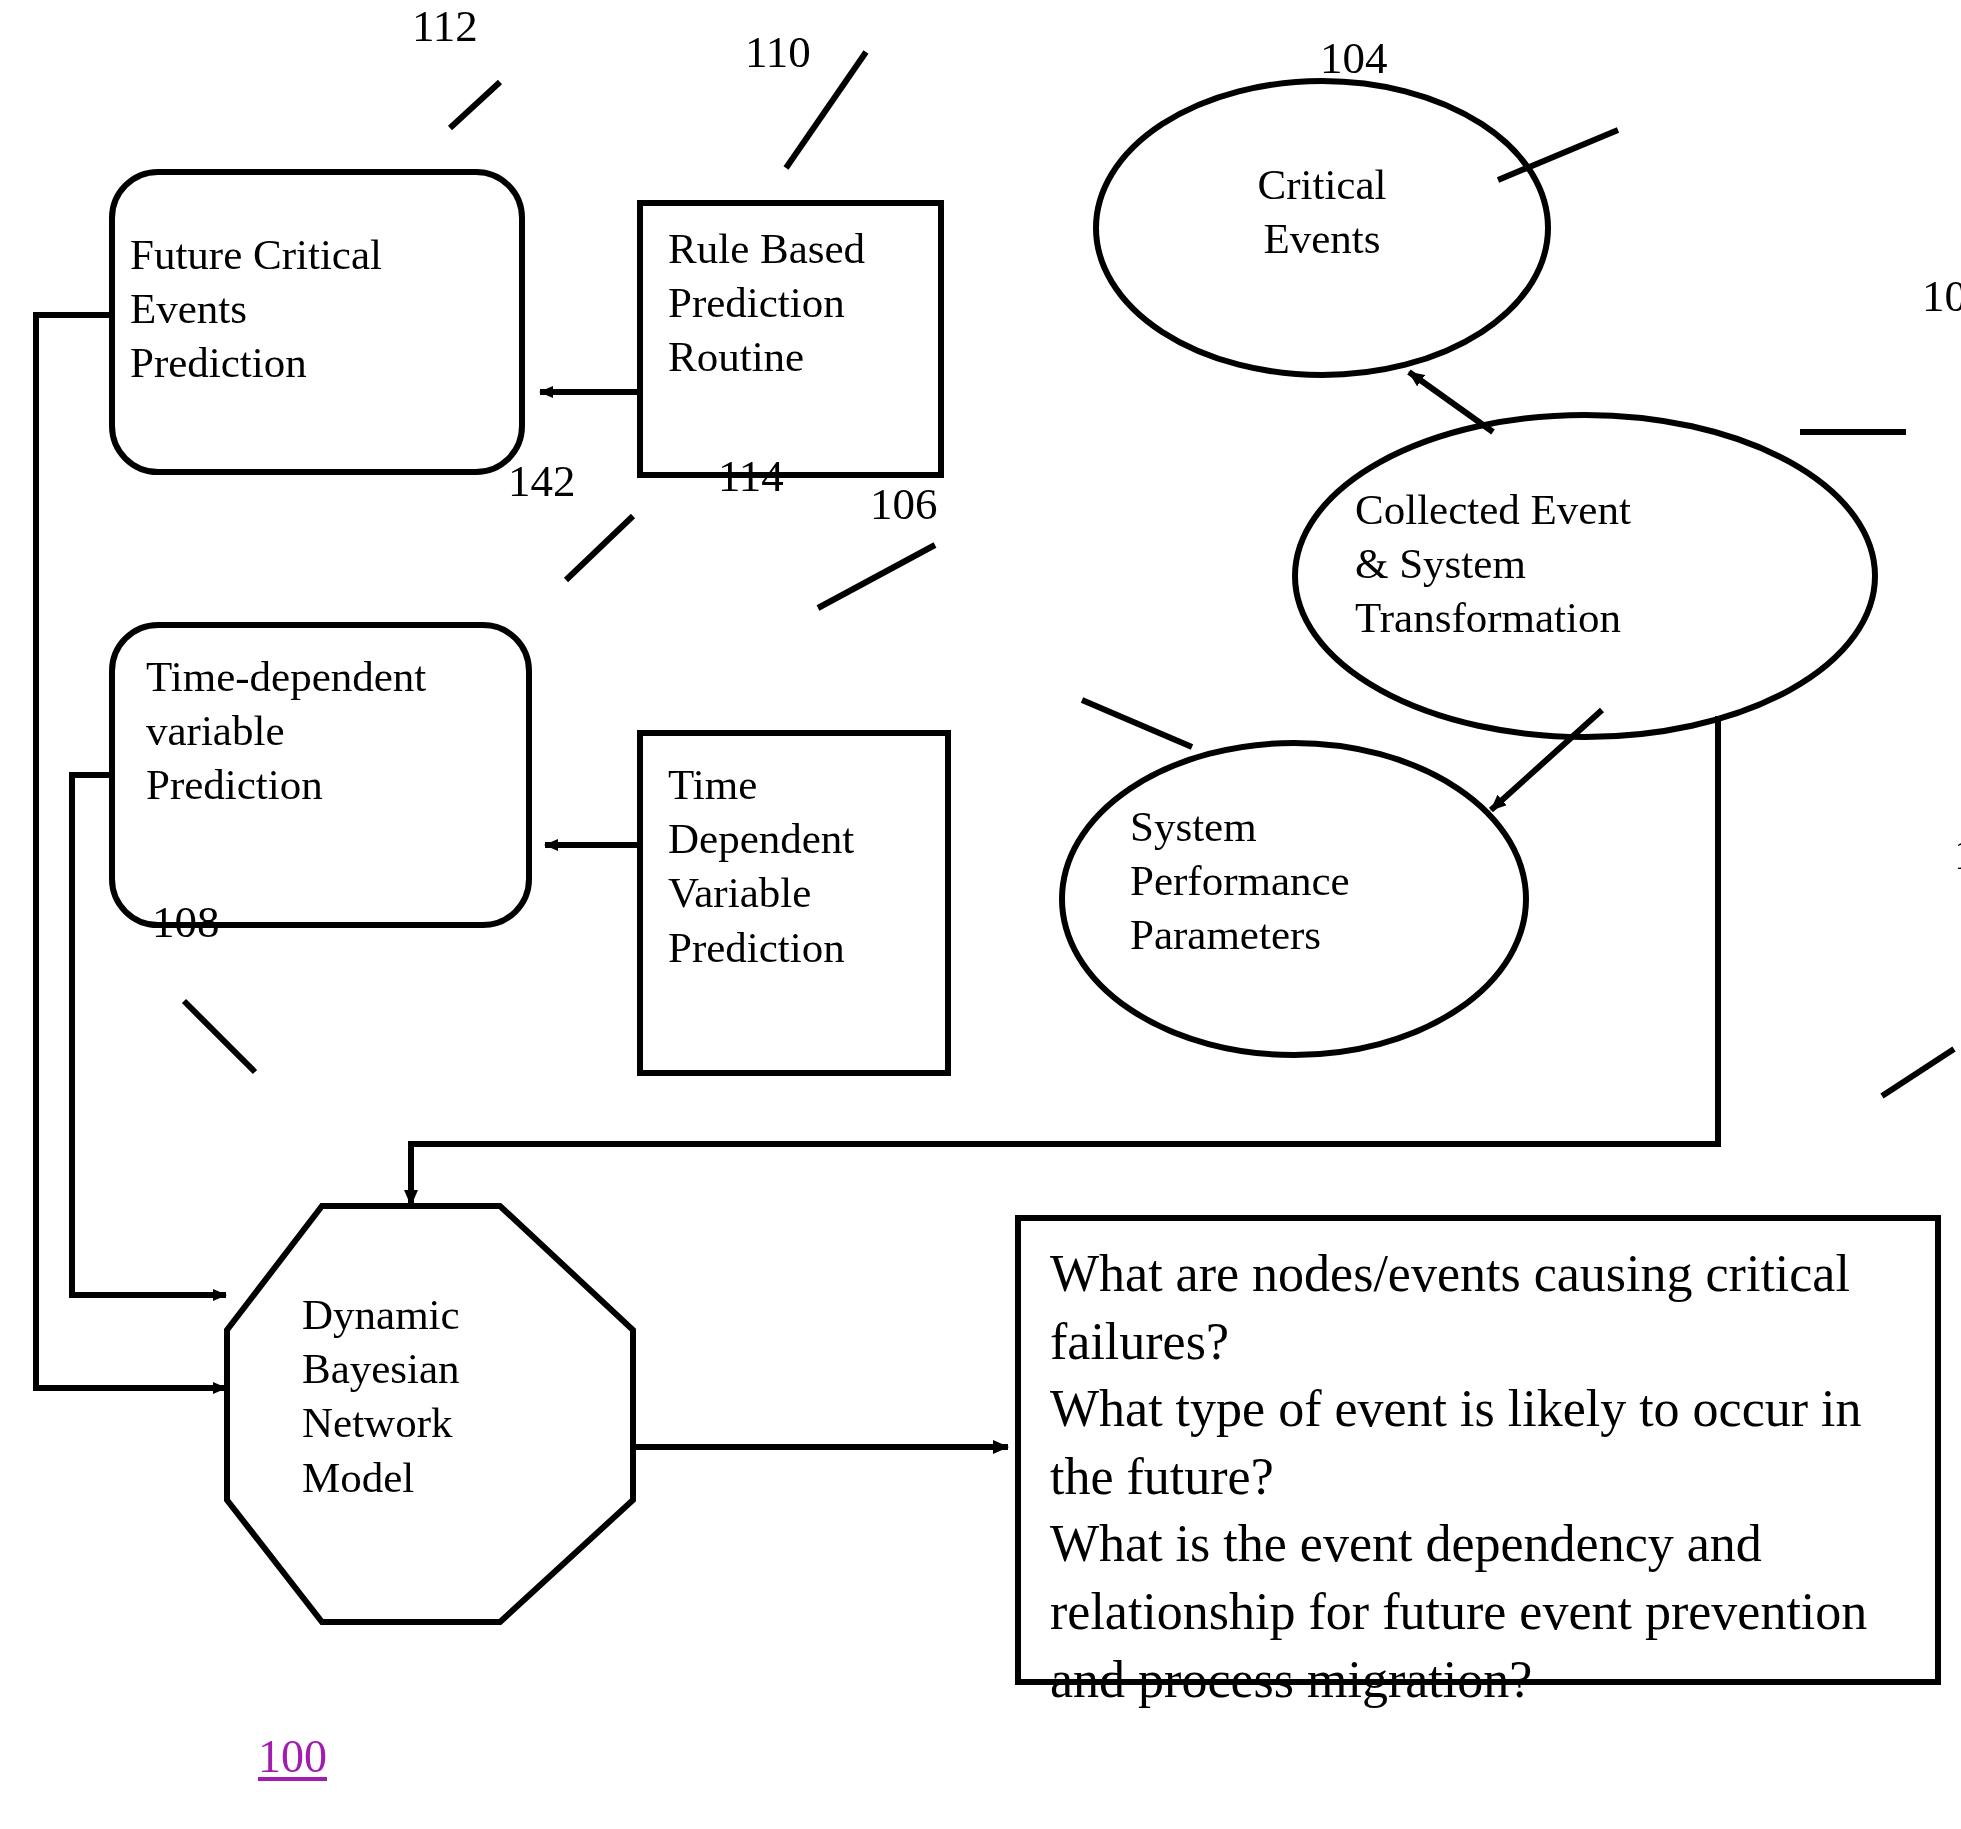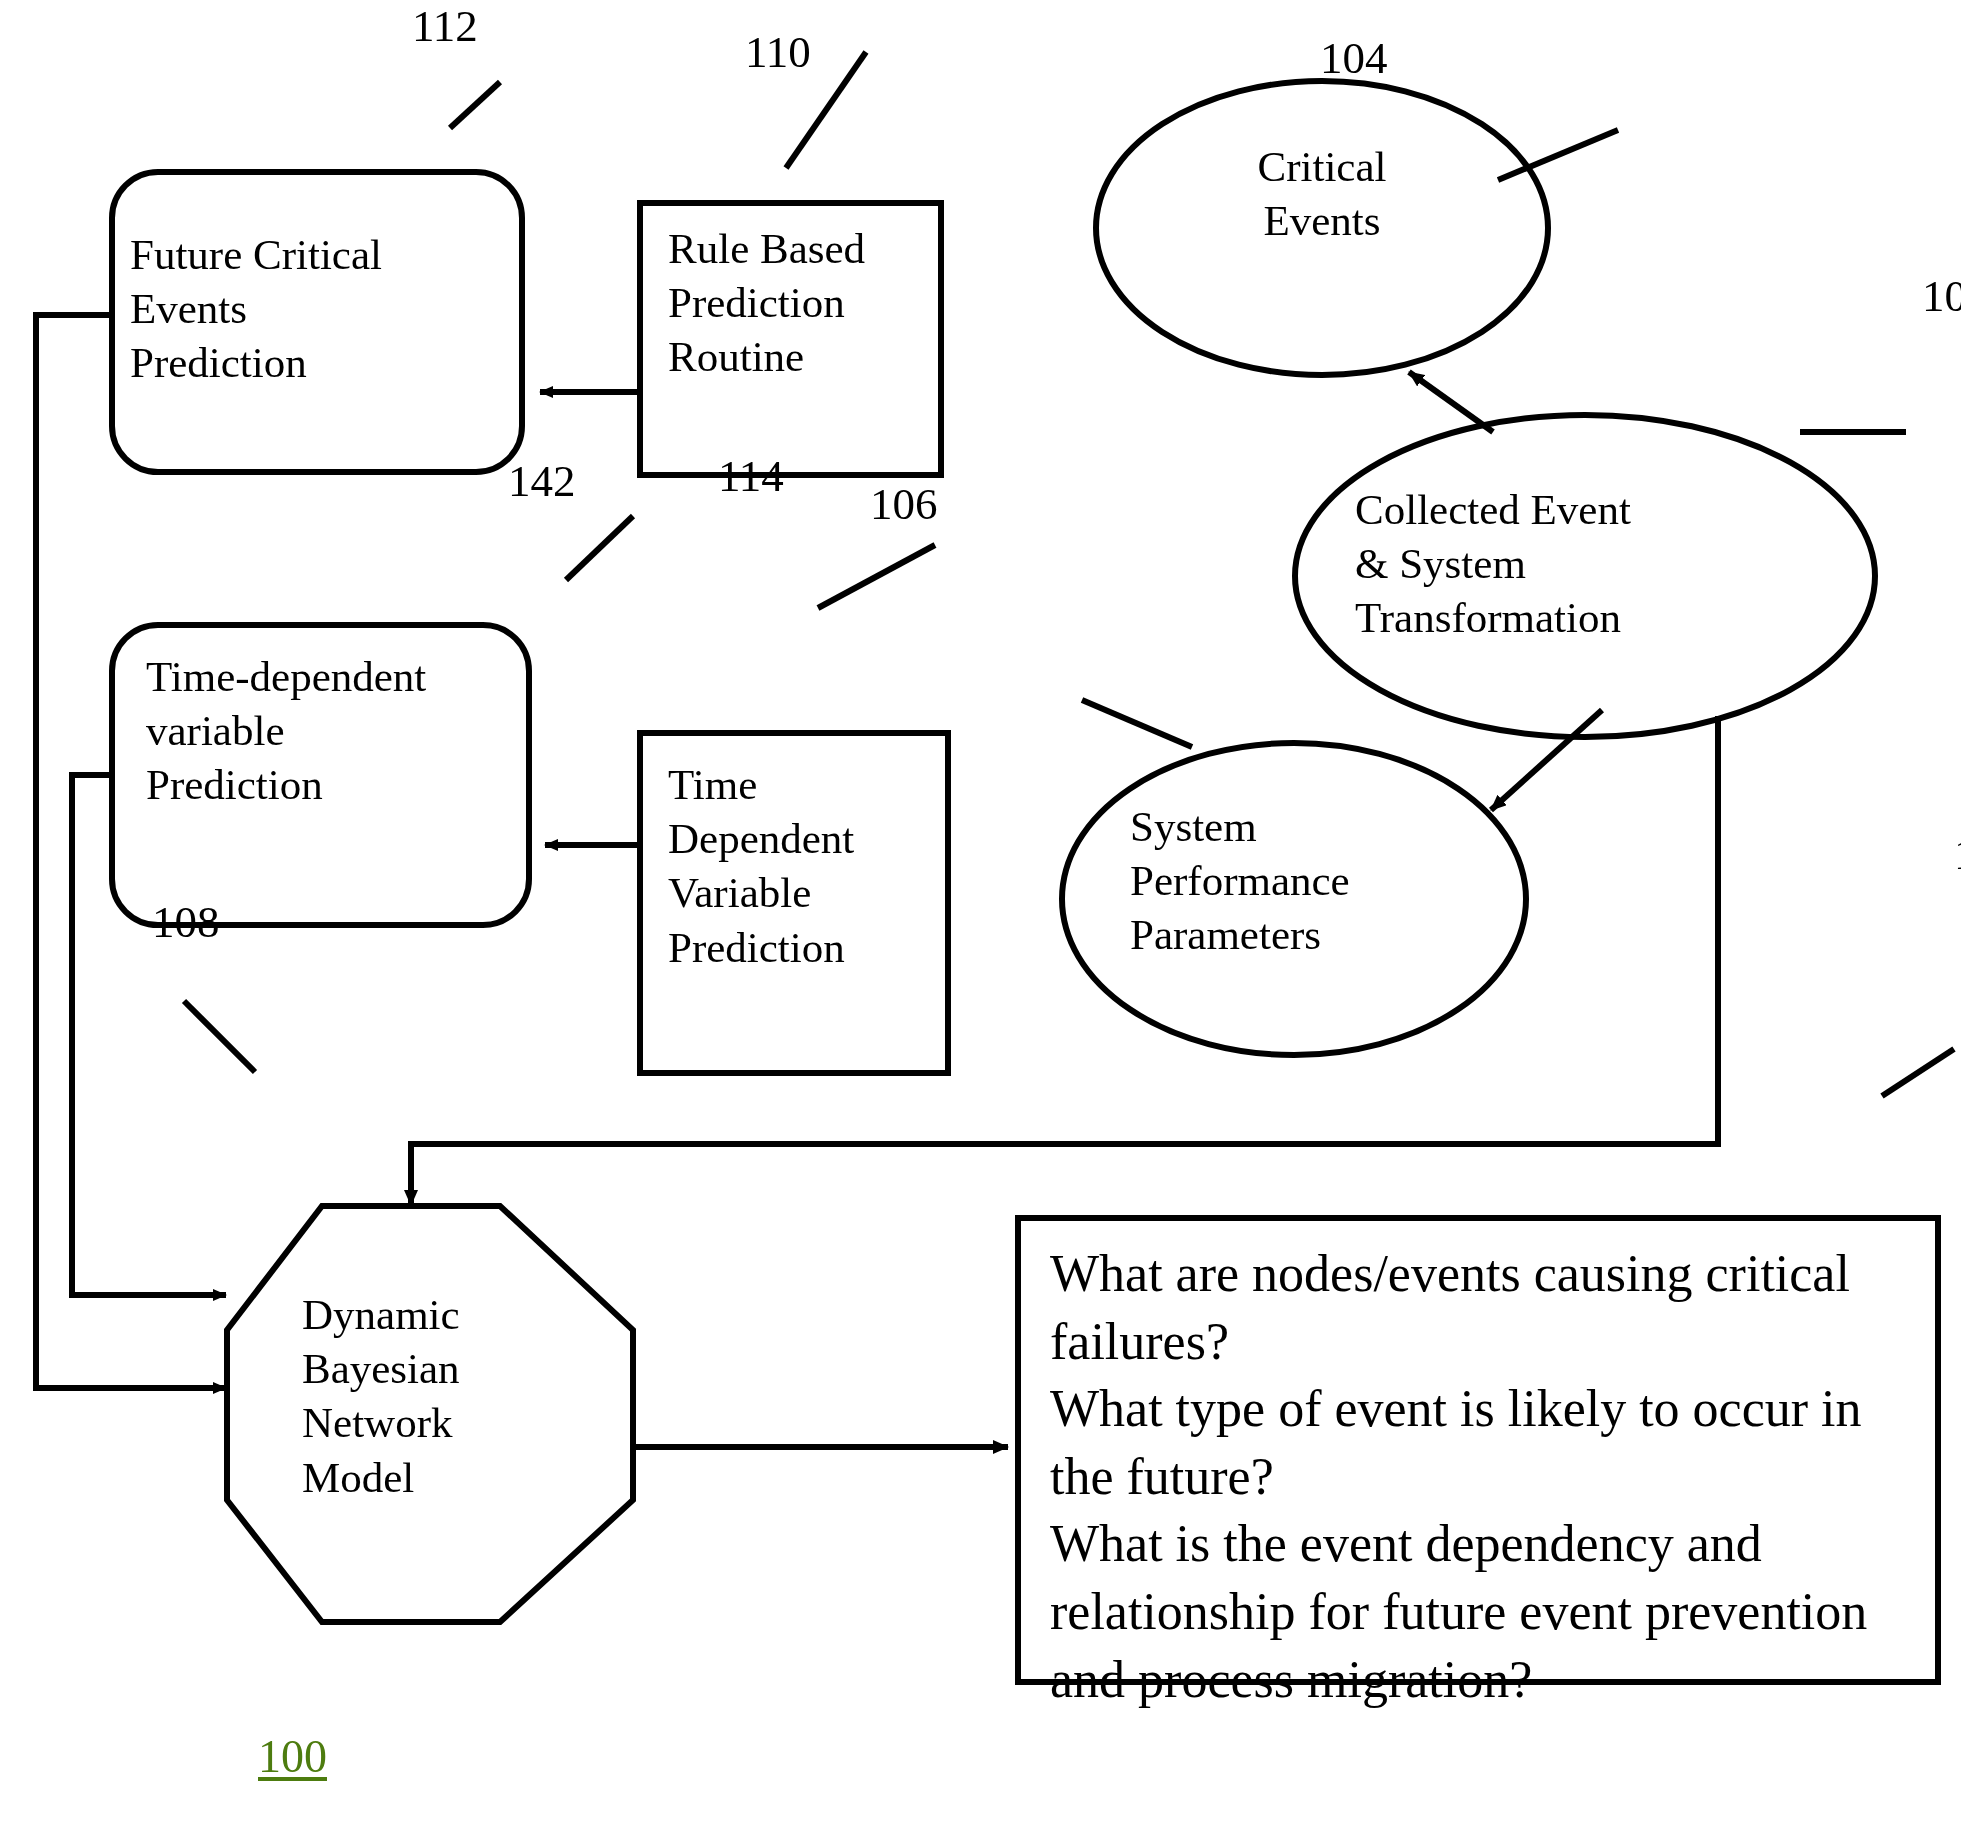--- a/index.html
+++ b/index.html
@@ -35,21 +35,21 @@
   .ref-num {
     position: absolute;
     font-family: "Liberation Serif", "DejaVu Serif", serif;
     font-size: 45px;
     color: #000000;
   }
   .fig-num {
     position: absolute;
     font-family: "Liberation Serif", "DejaVu Serif", serif;
     font-size: 46px;
-    color: #4d7c0f;
+    color: #a21caf;
     text-decoration: underline;
     text-underline-offset: 5px;
   }
   .box-text   { font-size: 43px; }
   .ell-text   { font-size: 43px; text-align: center; }
   .q-text     { font-size: 52px; line-height: 1.30; }
 </style>
 </head>
 <body>
 
@@ -114,21 +114,21 @@
   </svg>
 
   <div class="node-label box-text" style="left:130px; top:196px; width:380px;margin-top:32px;">Future Critical
 Events
 Prediction</div>
 
   <div class="node-label box-text" style="left:668px; top:222px; width:280px;">Rule Based
 Prediction
 Routine</div>
 
-  <div class="node-label ell-text" style="left:1162px; top:140px; width:320px;text-align:center;">Critical
+  <div class="node-label ell-text" style="left:1162px; top:158px; width:320px;text-align:center;">Critical
 Events</div>
 
   <div class="node-label ell-text" style="left:1355px; top:483px; width:462px; text-align:left;">Collected Event
 &amp; System
 Transformation</div>
 
   <div class="node-label box-text" style="left:146px; top:650px; width:400px;">Time-dependent
 variable
 Prediction</div>
 

